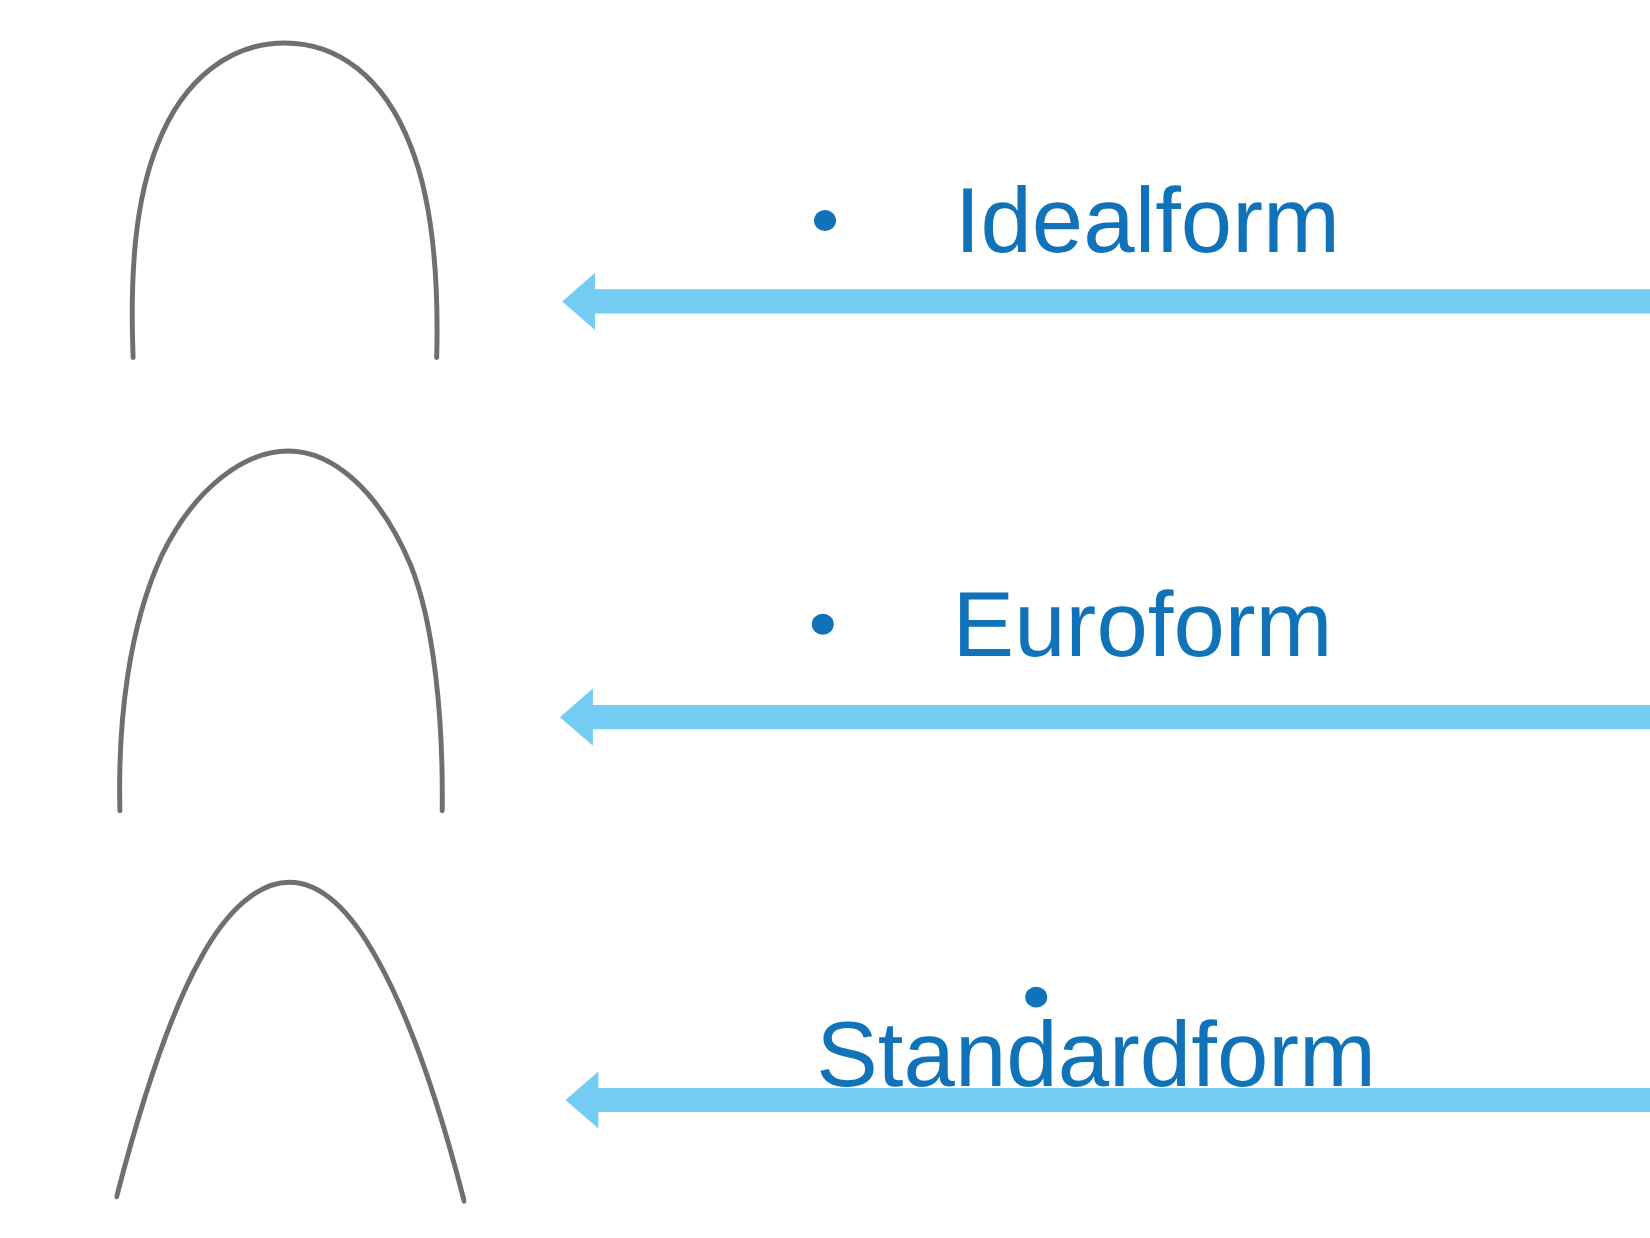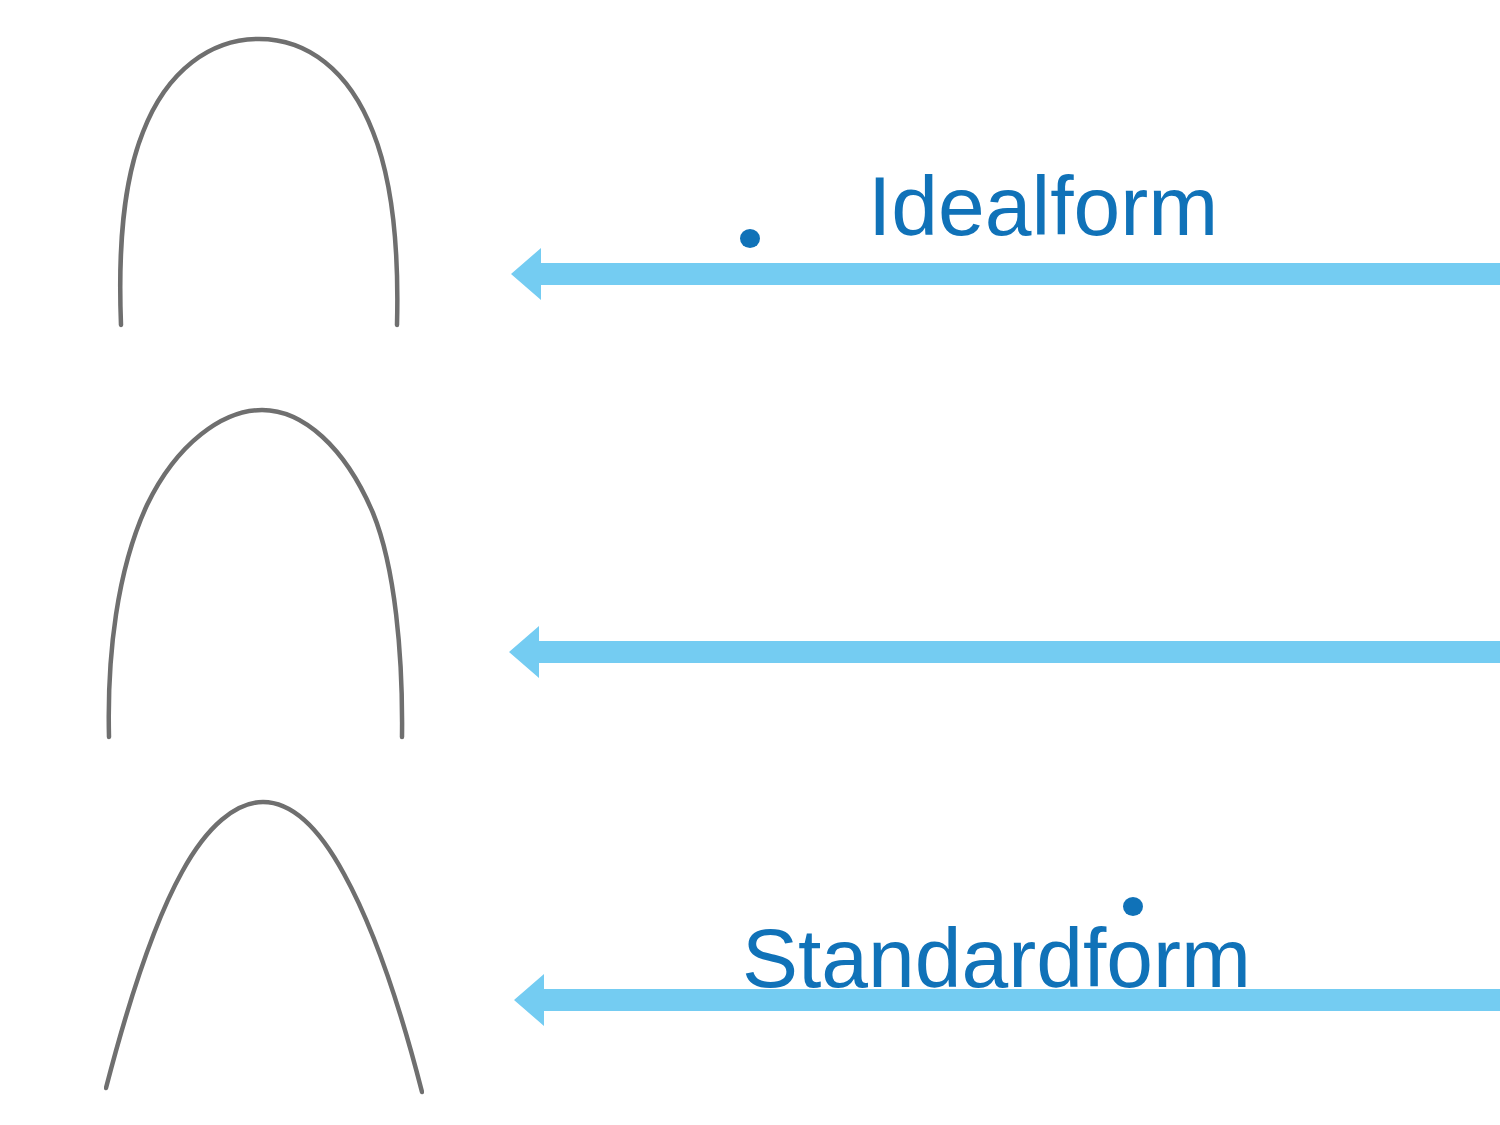--- a/index.html
+++ b/index.html
@@ -14,21 +14,21 @@
   .arch-svg { position: absolute; }
   .arch-svg path {
     fill: none;
     stroke: #6f6f6f;
     stroke-width: 4.5;
     stroke-linecap: round;
   }
   .label-row {
     position: absolute;
     display: flex;
-    align-items: flex-end;
+    align-items: center;
     height: 96px;
   }
   .bullet {
     width: 20px;
     height: 19px;
     border-radius: 50%;
     background: #1072b8;
     flex: 0 0 auto;
     margin-right: 108px;
   }
@@ -66,20 +66,24 @@
     <div class="bullet"></div>
     <span class="label-text">Idealform</span>
   </div>
   <svg id="arrow-1" class="arrow-svg" width="989" height="54" viewBox="0 0 989 54" preserveAspectRatio="none">
     <polygon points="0,27 30,1 30,16 989,16 989,38 30,38 30,53"></polygon>
   </svg>
 
   <svg id="arch-2" class="arch-svg" width="302" height="336" viewBox="0 0 302 336">
     <path d="M4,332 C2,250 12,165 42,100 C72,38 118,5 157,5 C198,5 240,42 268,108 C290,162 298,250 297,332"></path>
   </svg>
+  <div id="row-2" class="label-row">
+    <div class="bullet"></div>
+    <span class="label-text">Euroform</span>
+  </div>
   <svg id="arrow-2" class="arrow-svg" width="991" height="54" viewBox="0 0 991 54" preserveAspectRatio="none">
     <polygon points="0,27 30,1 30,16 991,16 991,38 30,38 30,53"></polygon>
   </svg>
 
   <svg id="arch-3" class="arch-svg" width="320" height="300" viewBox="0 0 320 300">
     <path d="M2,292 C22,215 48,130 78,76 C103,30 132,6 159,6 C187,6 214,30 240,78 C272,136 298,218 318,296"></path>
   </svg>
   <div id="row-3" class="label-row">
     <div class="bullet"></div>
     <span class="label-text">Standardform</span>

